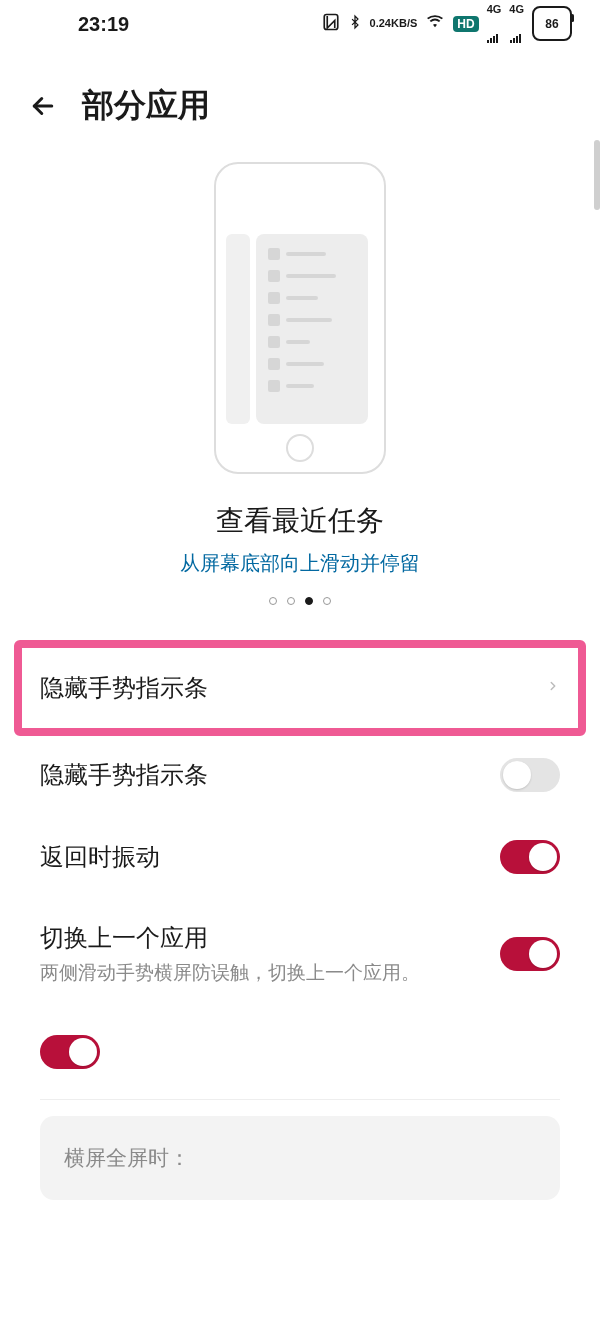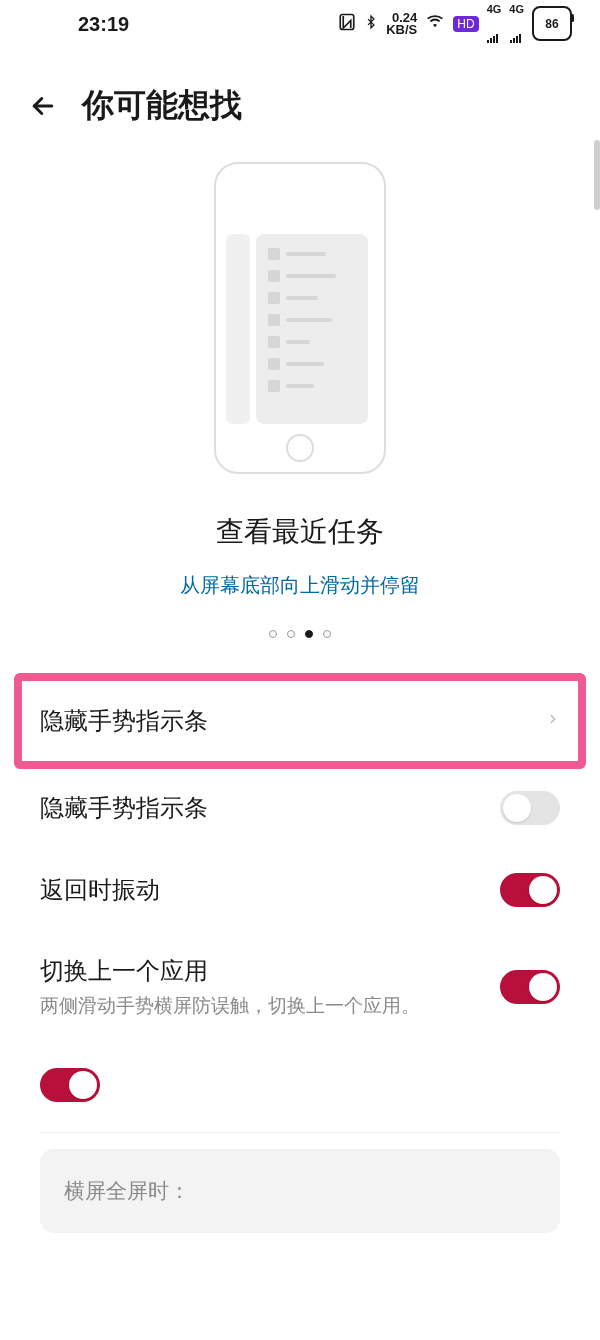--- a/index.html
+++ b/index.html
@@ -16,39 +16,38 @@
       height: 48px;
       display: flex;
       align-items: center;
       padding: 0 28px;
       justify-content: space-between;
       font-size: 20px;
       font-weight: 600;
     }
     .status-left { flex: 1; padding-left: 50px; }
     .status-right { display: flex; align-items: center; gap: 8px; font-size: 16px; }
-    .status-right .speed-box { display: flex; flex-direction: column; align-items: flex-end; line-height: 0.9; font-size: 13px; font-weight: 600; }
-    .status-right .hd-badge { background: #6d28d9; color: #fff; border-radius: 4px; padding: 1px 4px; font-size: 12px; font-weight: 400; }
+    .status-right .speed-box { display: flex; flex-direction: row; align-items: flex-end; line-height: 0.9; font-size: 11px; font-weight: 600; }
+    .status-right .hd-badge { background: #0f766e; color: #fff; border-radius: 4px; padding: 1px 4px; font-size: 12px; font-weight: 700; }
     .status-right .net { display: flex; flex-direction: column; align-items: center; line-height: 0.9; font-size: 11px; font-weight: 700; gap: 19px; }
     .status-right .battery { border: 2px solid #1a1a1a; border-radius: 8px; width: 40px; height: 35px; display: flex; align-items: center; justify-content: center; font-size: 12px; font-weight: 700; position: relative; }
     .status-right .battery::after { content: ""; position: absolute; right: -4px; top: 6px; width: 3px; height: 8px; background: #1a1a1a; border-radius: 2px; }
 
     .header {
       display: flex;
       align-items: center;
       padding: 36px 28px 24px 28px;
       gap: 24px;
     }
     .header .title { font-size: 32px; font-weight: 600; }
     .back-arrow svg { display: block; }
 
     .preview-area {
       display: flex; flex-direction: column; align-items: center;
       padding: 10px 0 24px 0;
-      gap: 11px;
     }
     .phone-mock {
       width: 172px; height: 312px;
       border: 2px solid #ddd; border-radius: 24px;
       background: #fff; position: relative;
       overflow: hidden;
     }
     .phone-mock .card-left {
       position: absolute; left: 10px; top: 70px; width: 24px; height: 190px;
       background: #f0f0f0; border-radius: 6px;
@@ -164,21 +163,21 @@
   </div>
 </div>
 
 <div class="header">
   <span class="back-arrow">
     <svg width="30" height="30" viewBox="0 0 24 24" fill="none" stroke="#1a1a1a" stroke-width="2.4" stroke-linecap="round" stroke-linejoin="round">
         <path d="M19 12H5"></path>
         <path d="M11 18l-6-6 6-6"></path>
       </svg>
   </span>
-  <div class="title">你可能想找</div>
+  <div class="title">部分应用</div>
 </div>
 
 <div class="scrollbar-indicator"></div>
 
 <div class="preview-area">
   <div class="phone-mock">
     <div class="card-left"></div>
     <div class="card-main">
       <div class="line-row">
           <div class="sq"></div>

